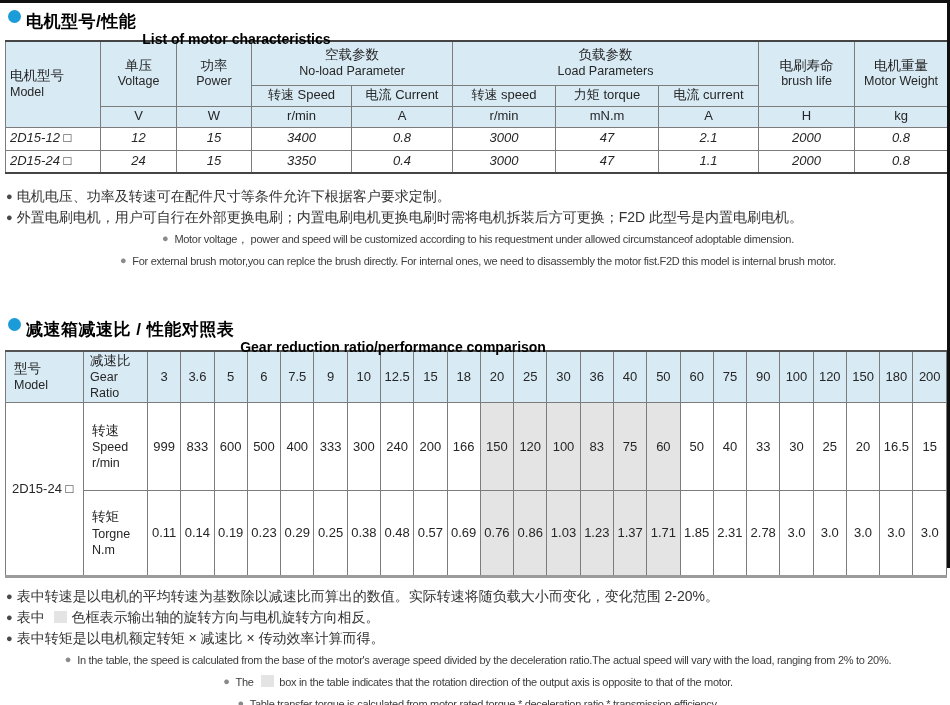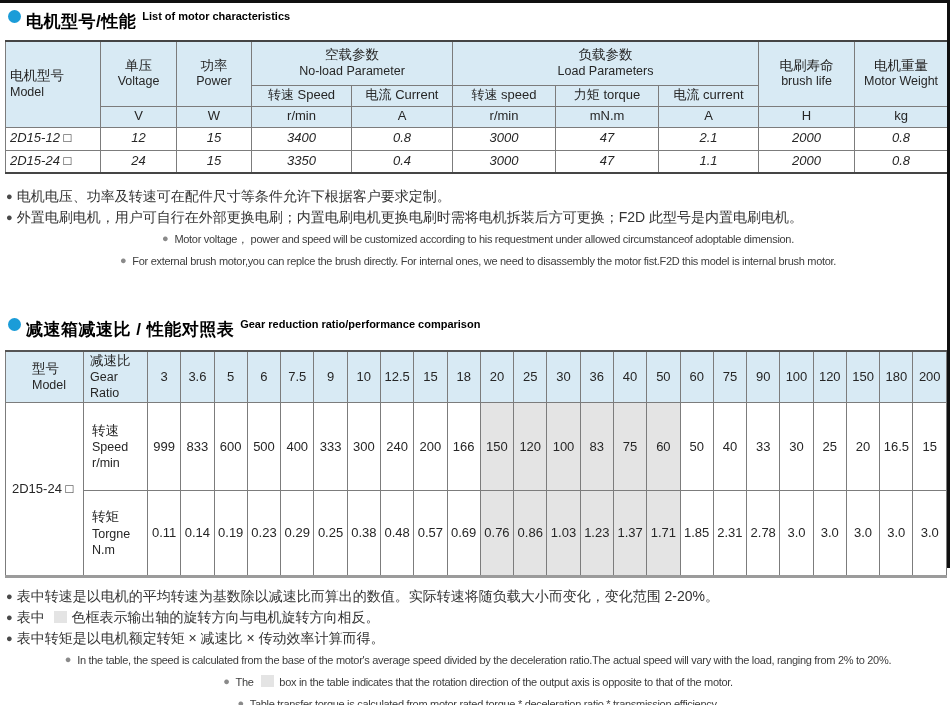--- a/index.html
+++ b/index.html
@@ -7,29 +7,29 @@
   body {
     width:950px; height:705px; background:#ffffff; position:relative; overflow:hidden;
     font-family:"Liberation Sans","DejaVu Sans",sans-serif; color:#222;
   }
   .top-edge { position:absolute; top:0; left:0; width:950px; height:3px; background:#101010; }
   .right-edge { position:absolute; top:0; right:0; width:3px; height:568px; background:#101010; }
 
   .section-title { display:flex; align-items:flex-start; margin:10px 0 0 8px; height:22px; }
   .dot { width:13px; height:13px; border-radius:50%; background:var(--accent,#1b9cd8); flex:0 0 auto; }
   .t-zh { font-size:17px; font-weight:700; color:#000; margin-left:5px; letter-spacing:0.5px; }
-  .t-en { font-size:11px; font-weight:700; color:#000; margin-left:6px; }
+  .t-en { font-size:14px; font-weight:700; color:#000; margin-left:6px;margin-top:21px; }
 
   table.tbl { border-collapse:collapse; table-layout:fixed; width:942px; margin-left:5px; }
   .tbl td { border:1px solid #7c7c7c; text-align:center; vertical-align:middle;
             font-size:13px; color:#262626; padding:1px 2px; line-height:1.25; }
   .tbl .hb { background:var(--hdr-bg,#d8eaf4); }
   .tbl .zh { font-size:13.5px; }
   .tbl .en { font-size:12.5px; }
-  .tbl .left { text-align:left; padding-left:26px; }
+  .tbl .left { text-align:left; padding-left:8px; }
 
   .tbl1 { margin-top:8px; border-top:2px solid #454545; border-bottom:2px solid #454545; }
   .tbl1 tr.rowA { height:44px; }
   .tbl1 tr.rowB { height:21px; }
   .tbl1 tr.rowC { height:21px; }
   .tbl1 tr.data { height:23px;font-style:italic; }
   .tbl1 .model-cell { padding-left:4px; }
 
   .notes { margin:12px 0 0 6px; }
   .note { line-height:21px; font-size:14px; color:#333; white-space:nowrap; }

